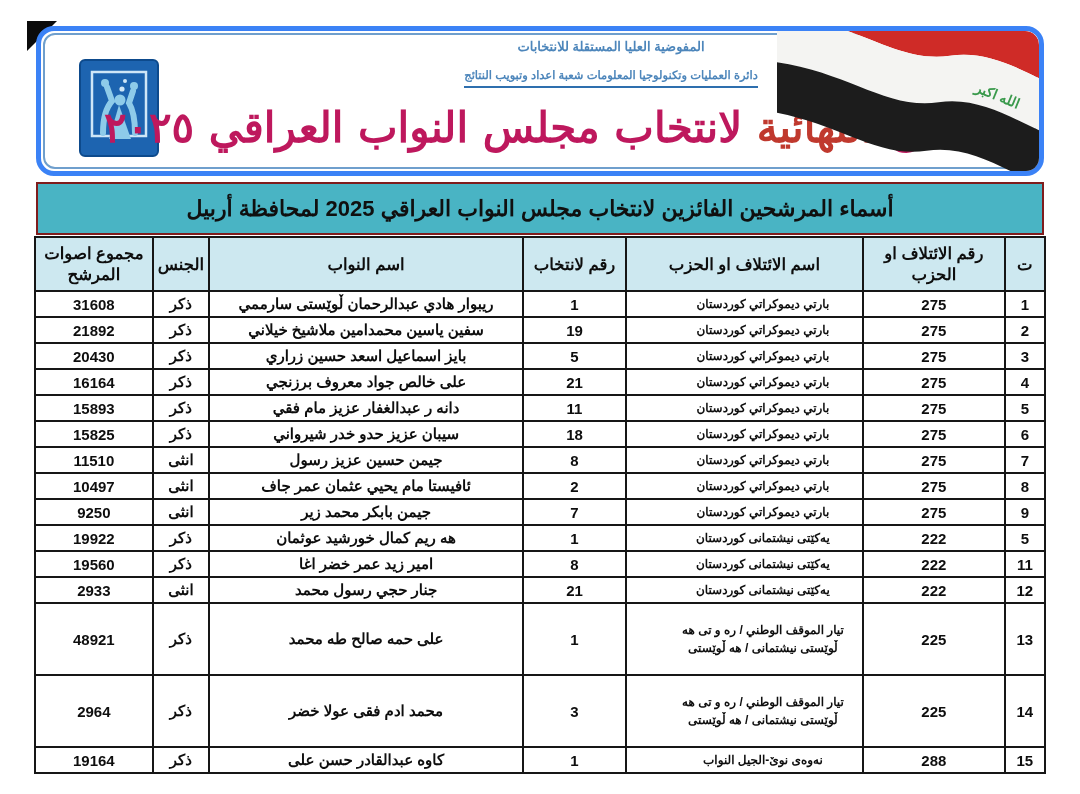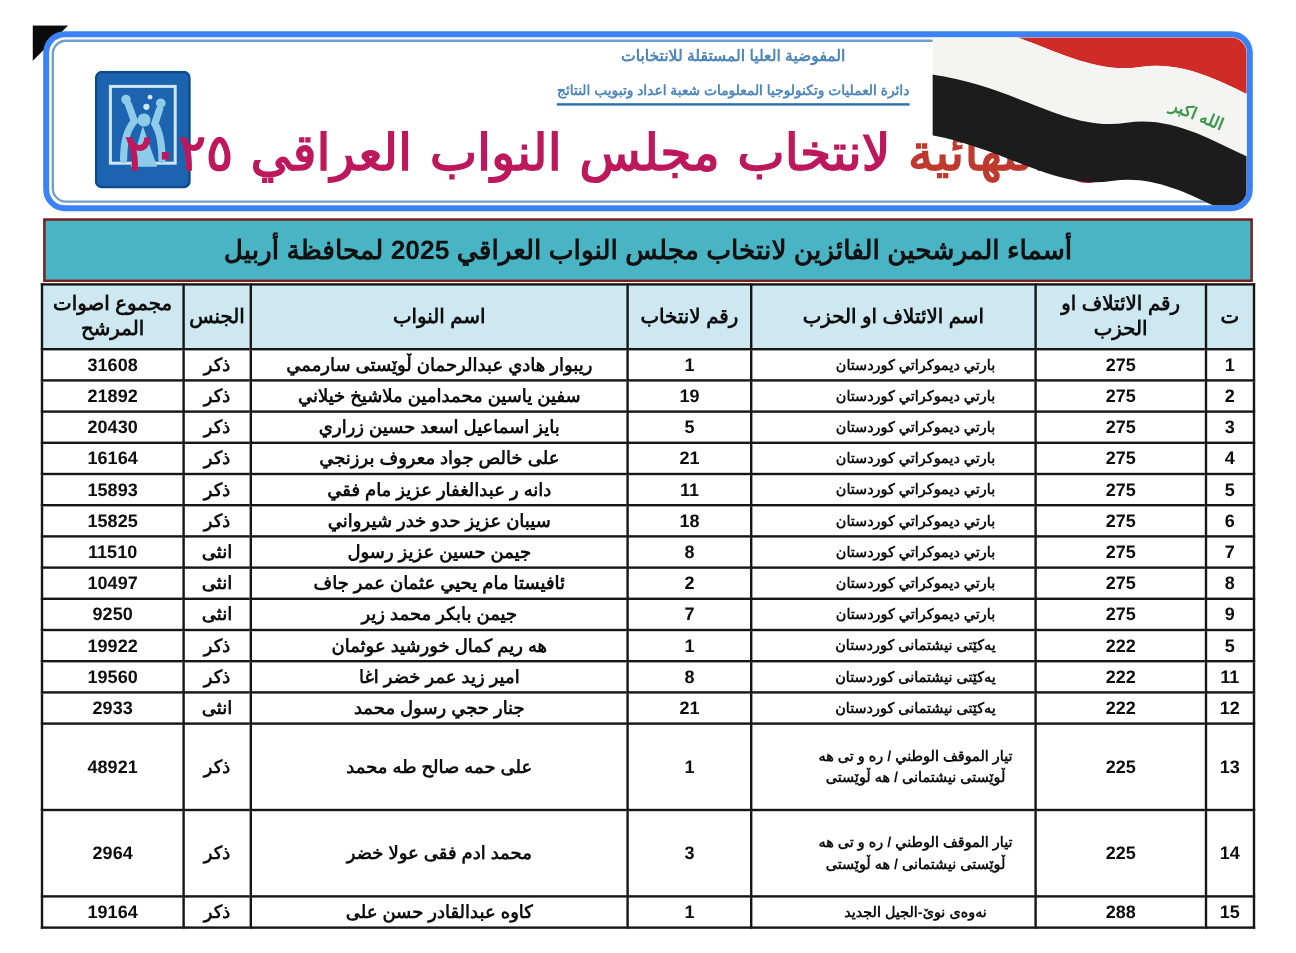--- a/index.html
+++ b/index.html
@@ -247,21 +247,21 @@
           <td class="cell-party-no">225</td>
           <td class="cell-party">تيار الموقف الوطني / ره و تی هه ڵوێستی نيشتمانی / هه ڵوێستی</td>
           <td class="cell-cand-no">3</td>
           <td class="cell-name">محمد ادم فقی عولا خضر</td>
           <td class="cell-gender">ذكر</td>
           <td class="cell-votes">2964</td>
         </tr>
         <tr>
           <td class="cell-seq">15</td>
           <td class="cell-party-no">288</td>
-          <td class="cell-party">نه‌وه‌ی نوێ-الجيل الجديد</td>
+          <td class="cell-party">نه‌وه‌ی نوێ-الجيل النواب</td>
           <td class="cell-cand-no">1</td>
           <td class="cell-name">كاوه عبدالقادر حسن على</td>
           <td class="cell-gender">ذكر</td>
           <td class="cell-votes">19164</td>
         </tr>
       </tbody>
   </table>
 
 </div>
 

